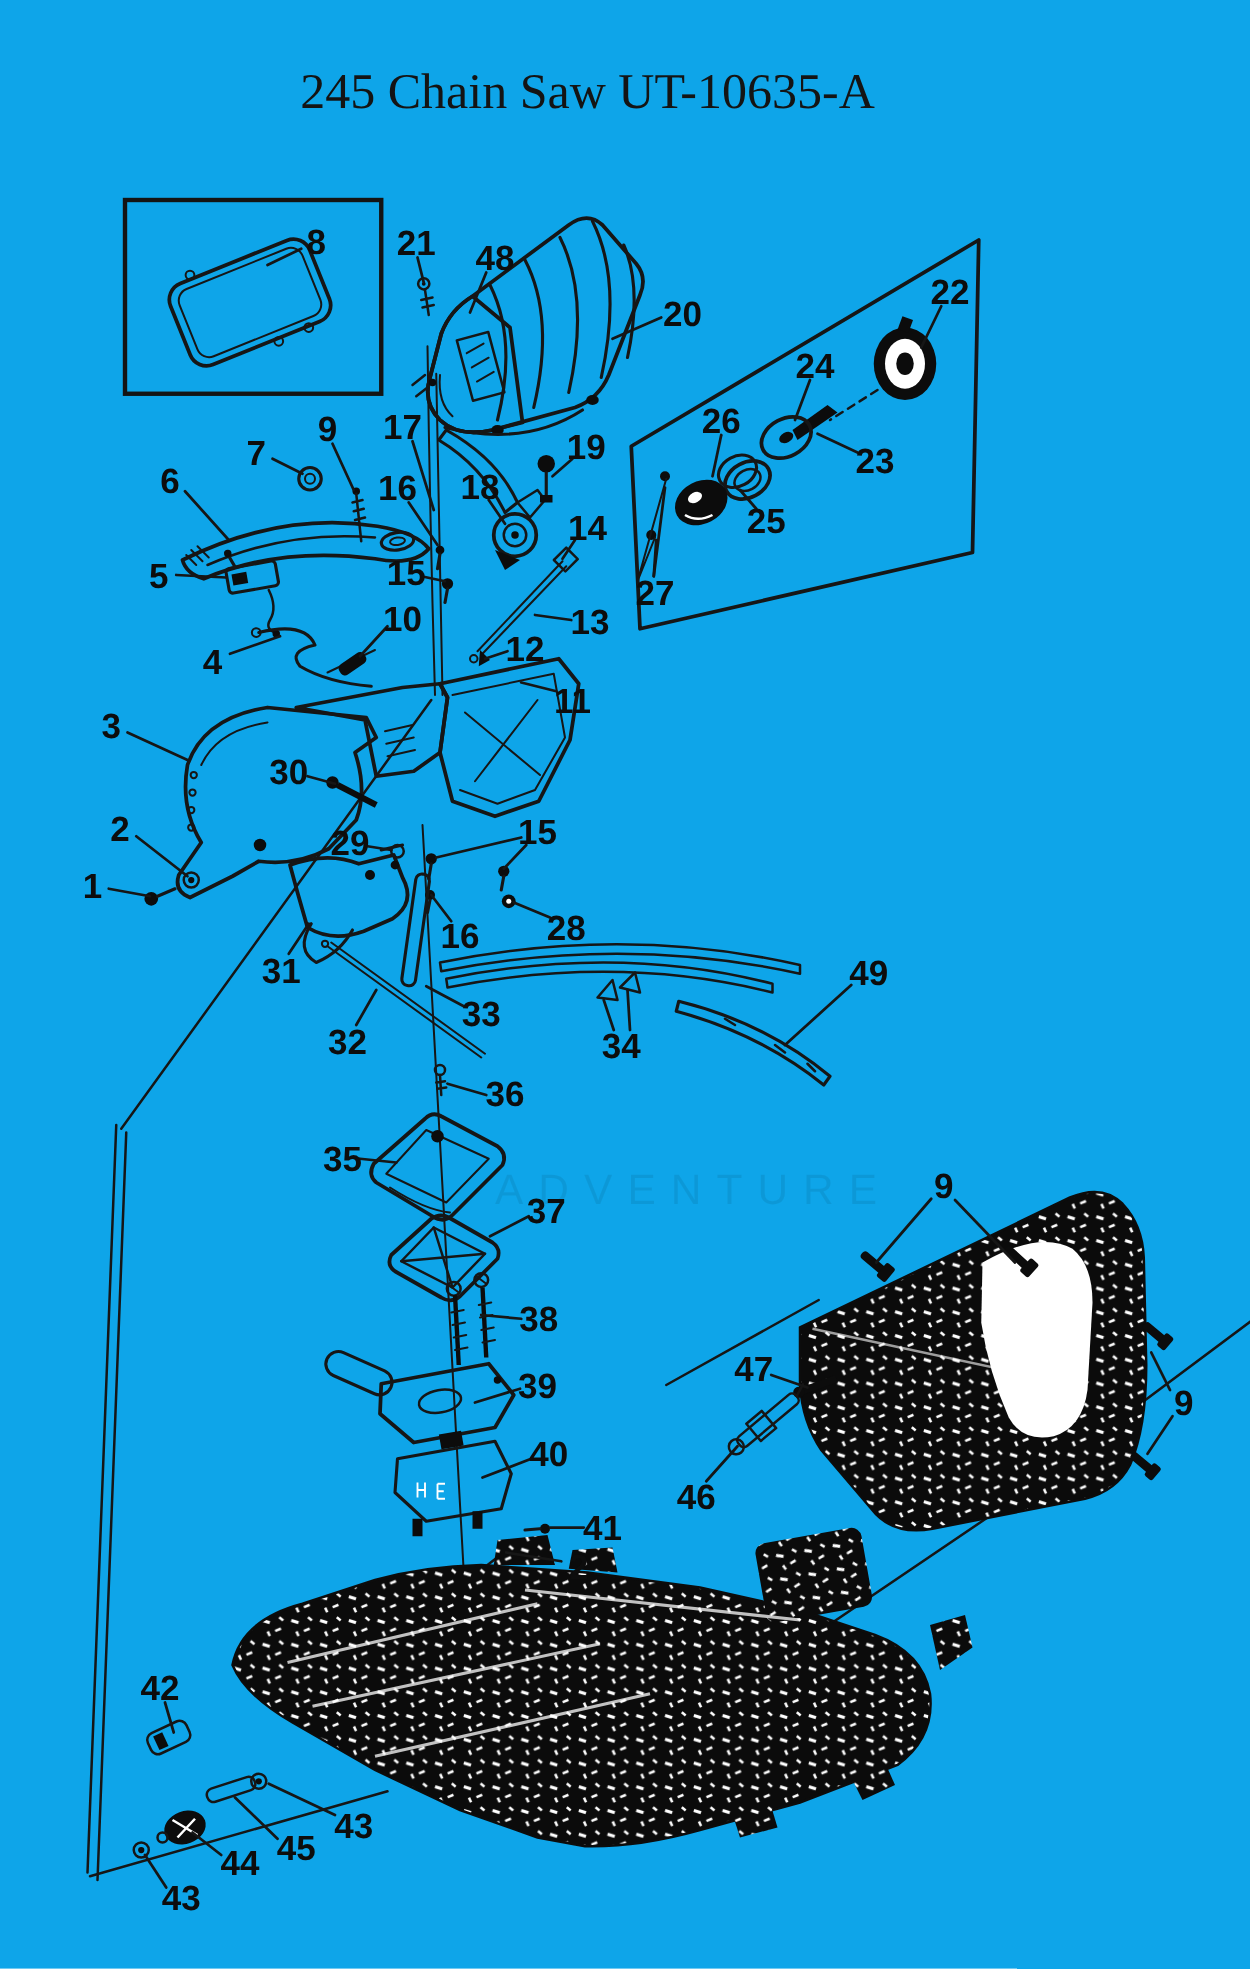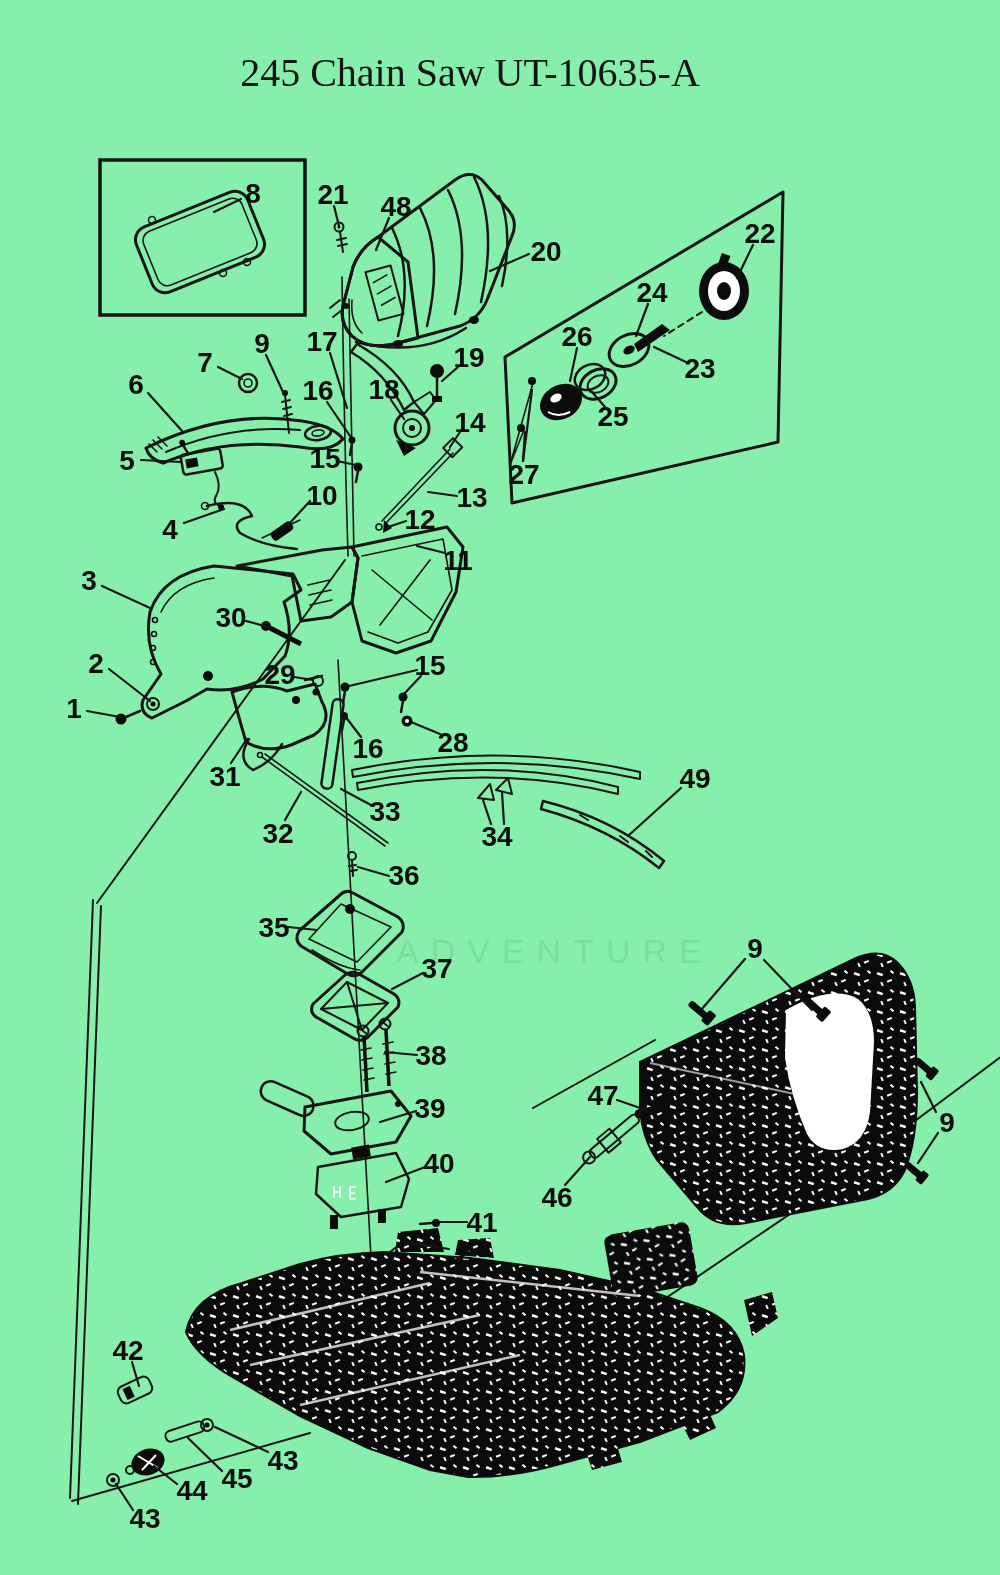--- a/index.html
+++ b/index.html
@@ -1,16 +1,16 @@
 <!DOCTYPE html>
 <html><head>
 <meta charset="utf-8">
 <style>
   html,body{margin:0;padding:0;background:#ffffff;}
-  .page{position:relative;width:1000px;height:1575px;background:#86efac;overflow:hidden;
+  .page{position:relative;width:1000px;height:1575px;background:#0ea5e9;overflow:hidden;
         font-family:"Liberation Sans",sans-serif;}
   svg{position:absolute;left:0;top:0;}
   .callout{font:bold 28px "Liberation Sans",sans-serif;text-anchor:middle;fill:#0d0d0d;}
   .leader{stroke:#161616;stroke-width:2.2;stroke-linecap:round;}
   .ln{stroke:#161616;fill:none;stroke-linecap:round;stroke-linejoin:round;}
   .w3{stroke-width:3;} .w2{stroke-width:2;} .w15{stroke-width:1.6;} .w25{stroke-width:2.5;}
   .blk{fill:#0c0c0c;stroke:none;}
   .title-text{font-family:"Liberation Serif",serif;font-size:40px;fill:#141414;text-anchor:middle;}
   .wm{font-family:"Liberation Sans",sans-serif;font-size:34px;letter-spacing:12px;fill:#000;opacity:0.07;}
 </style>

